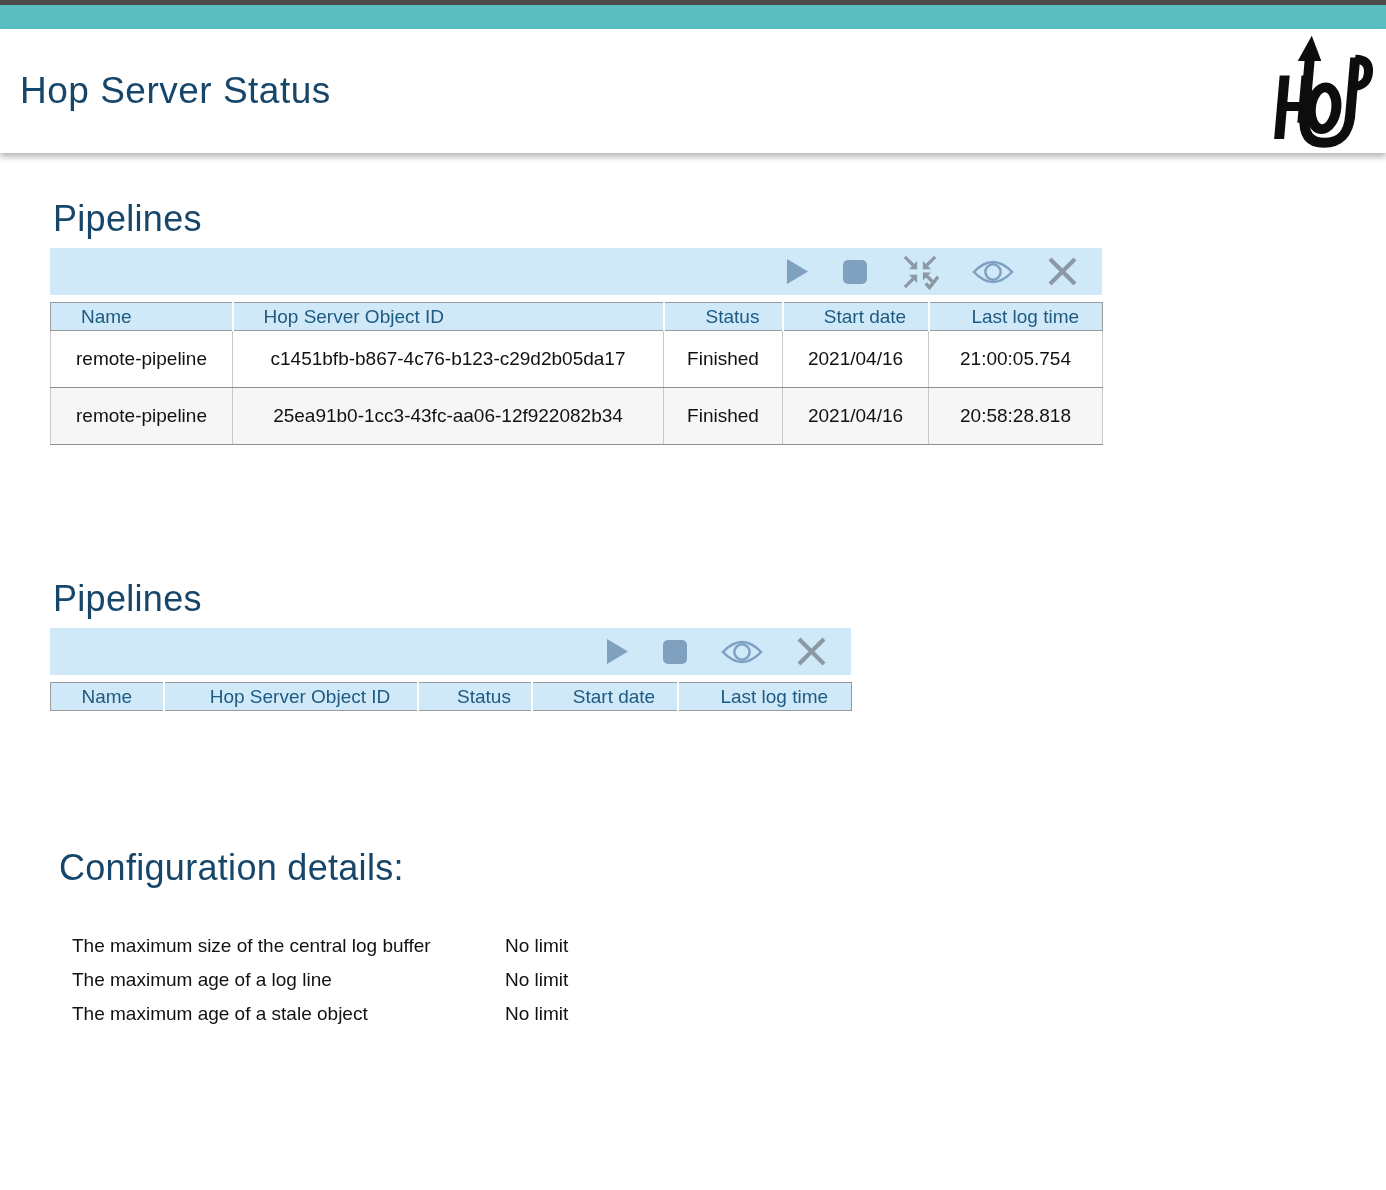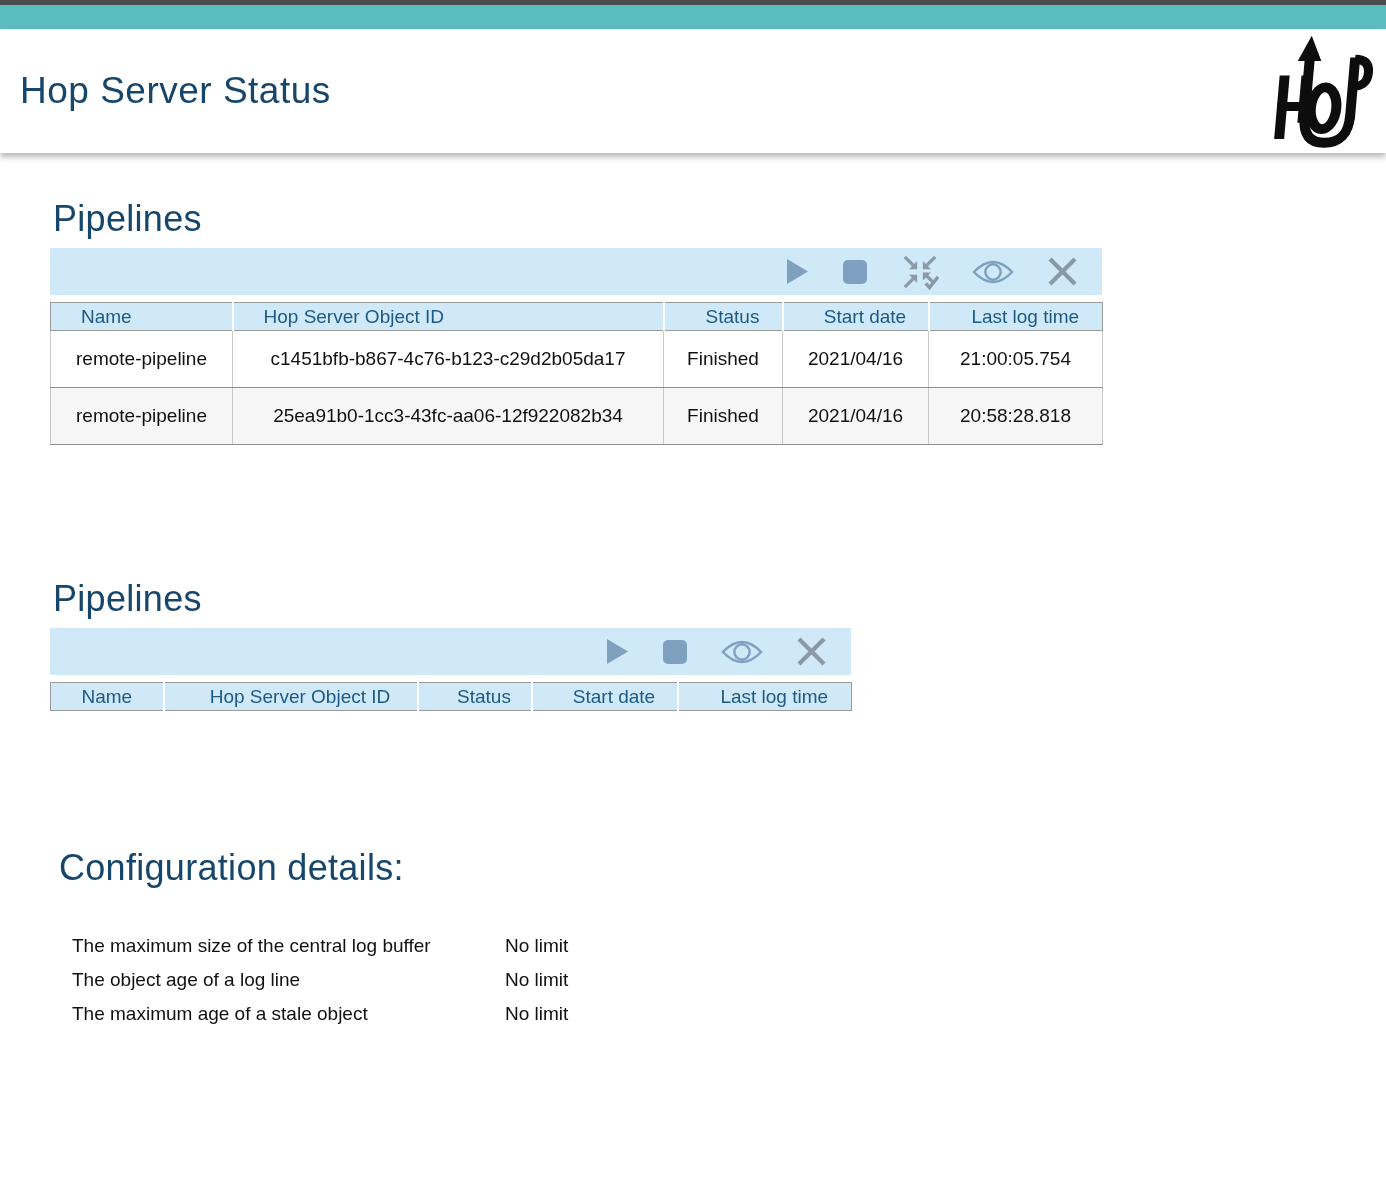--- a/index.html
+++ b/index.html
@@ -273,21 +273,21 @@
         </tr>
       </thead>
       <tbody></tbody>
     </table>
 
     <h2 class="section-heading config-heading">Configuration details:</h2>
 
     <div class="config-params">
       <span>The maximum size of the central log buffer</span>
       <span>No limit</span>
-      <span>The object age of a log line</span>
+      <span>The maximum age of a log line</span>
       <span>No limit</span>
       <span>The maximum age of a stale object</span>
       <span>No limit</span>
     </div>
 
 
   </div>
 </div>
 
 </body></html>

